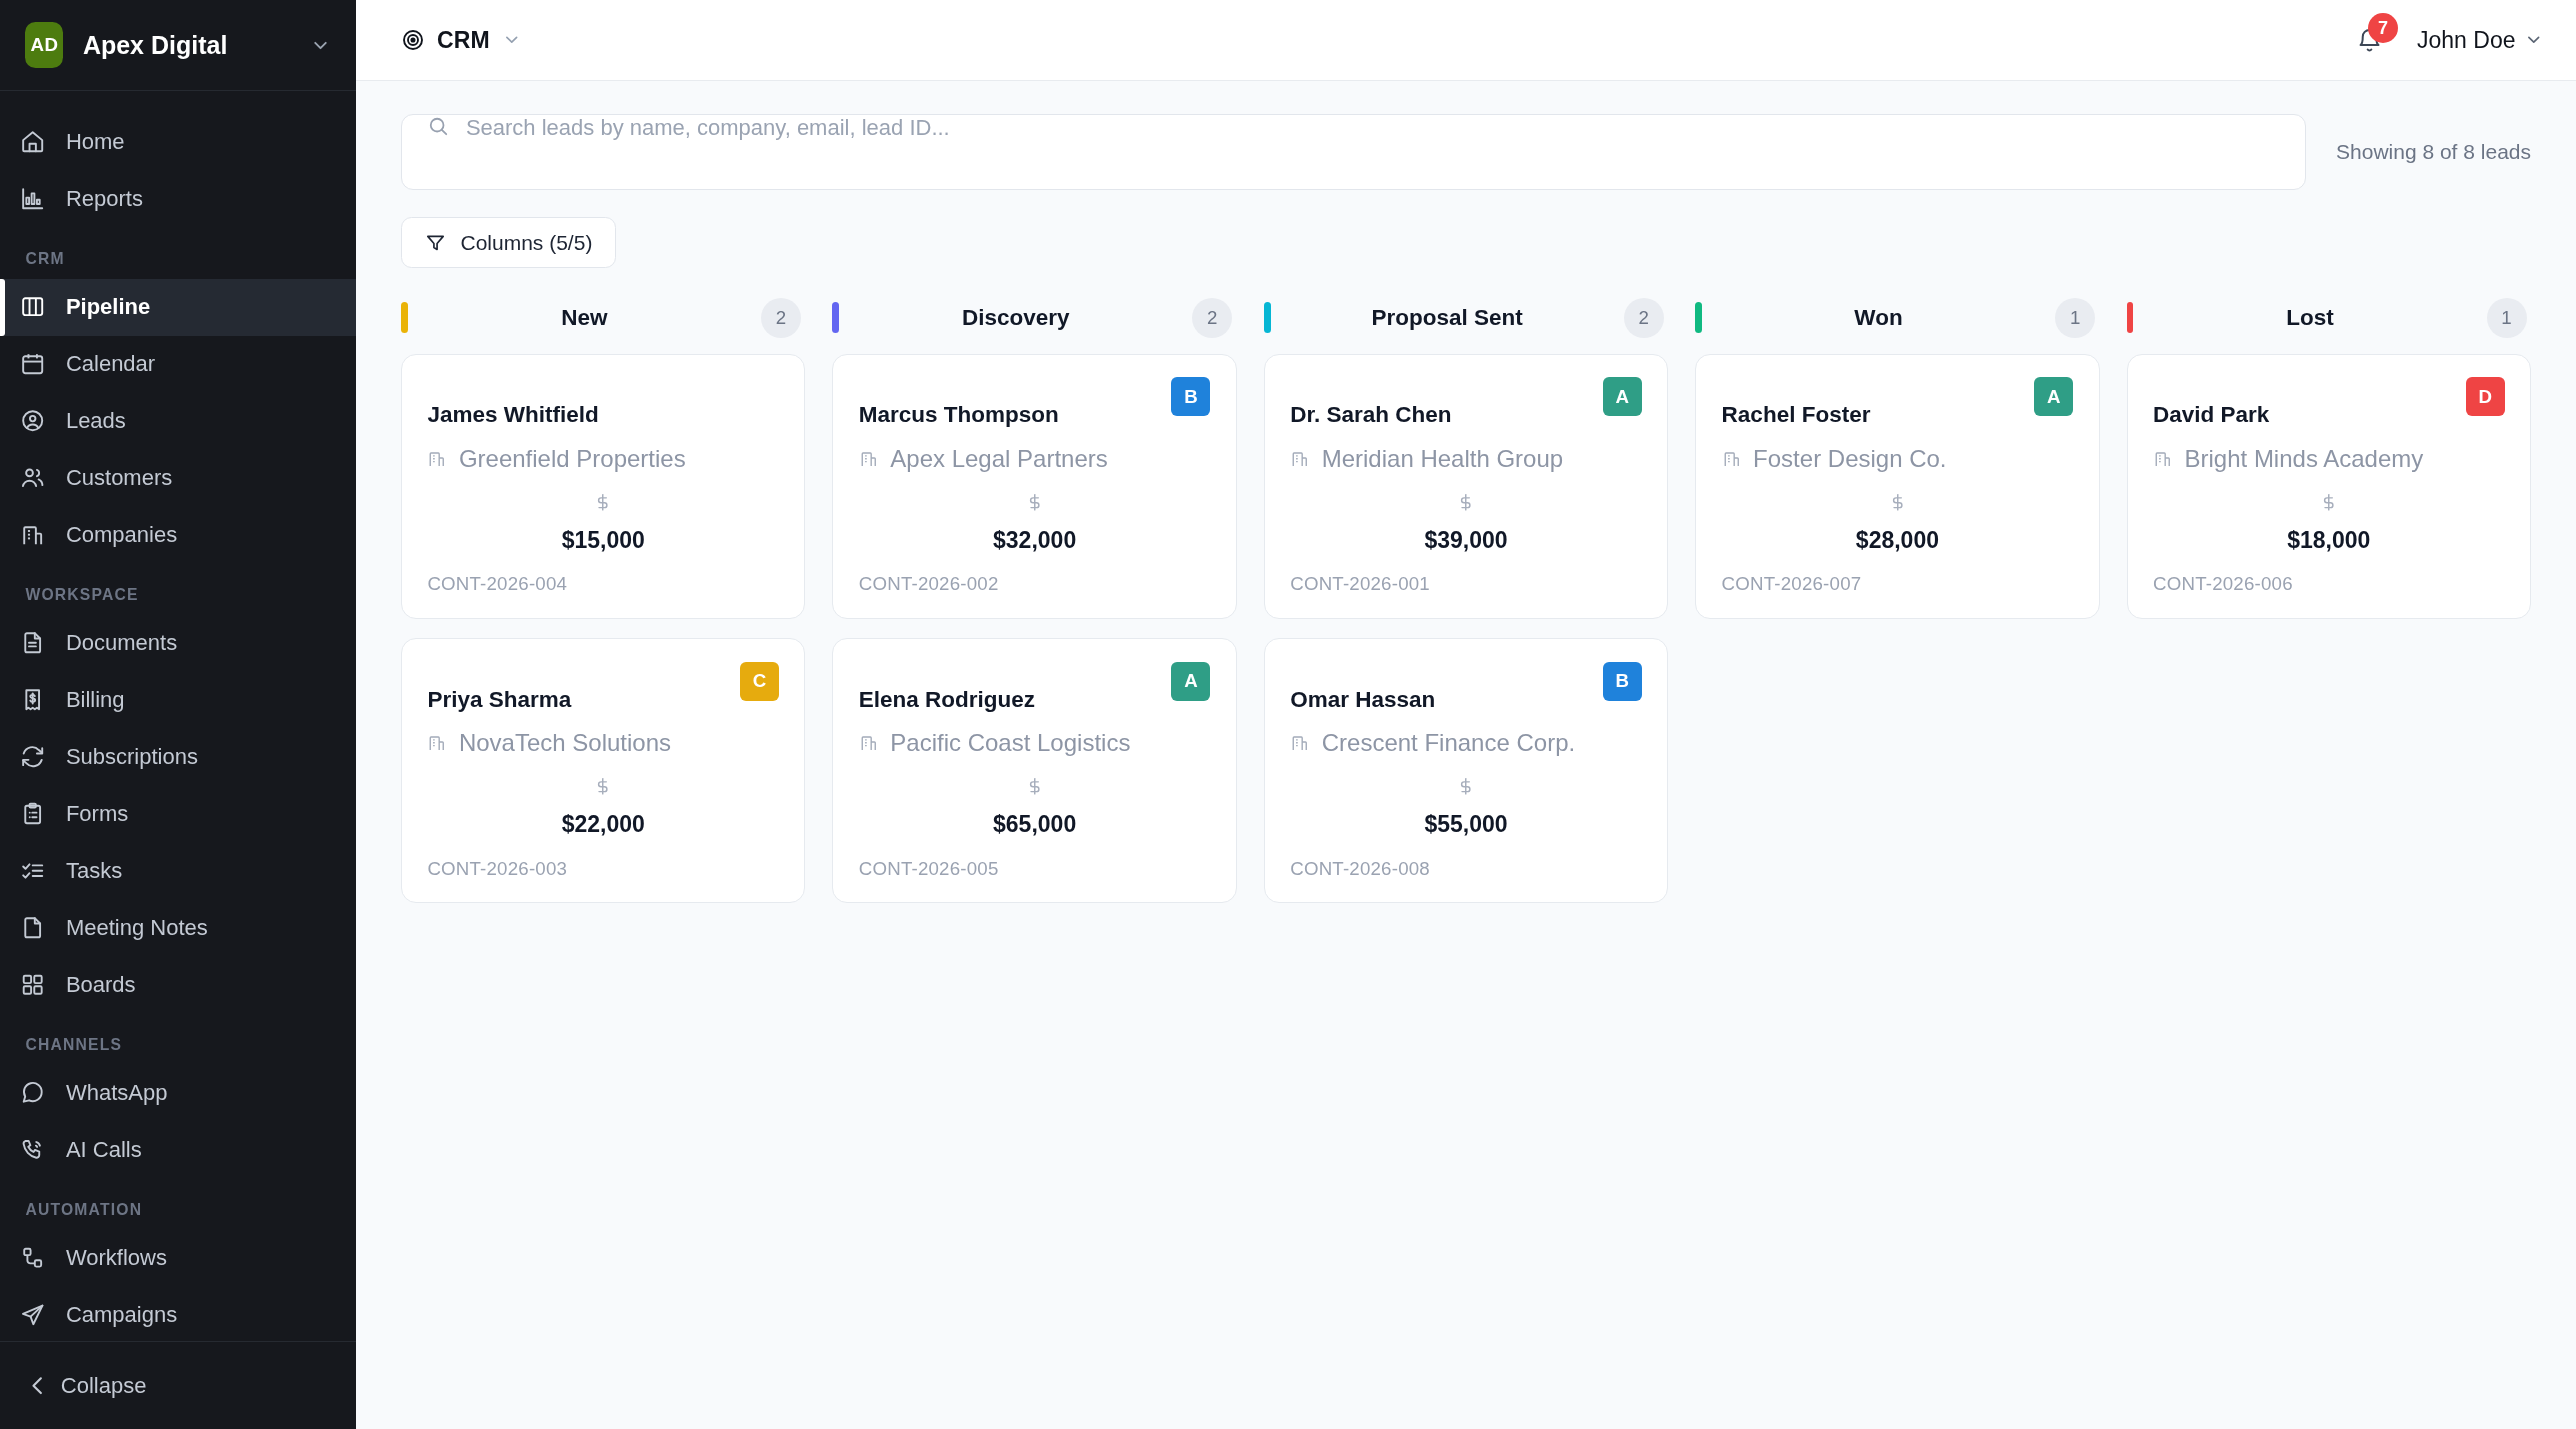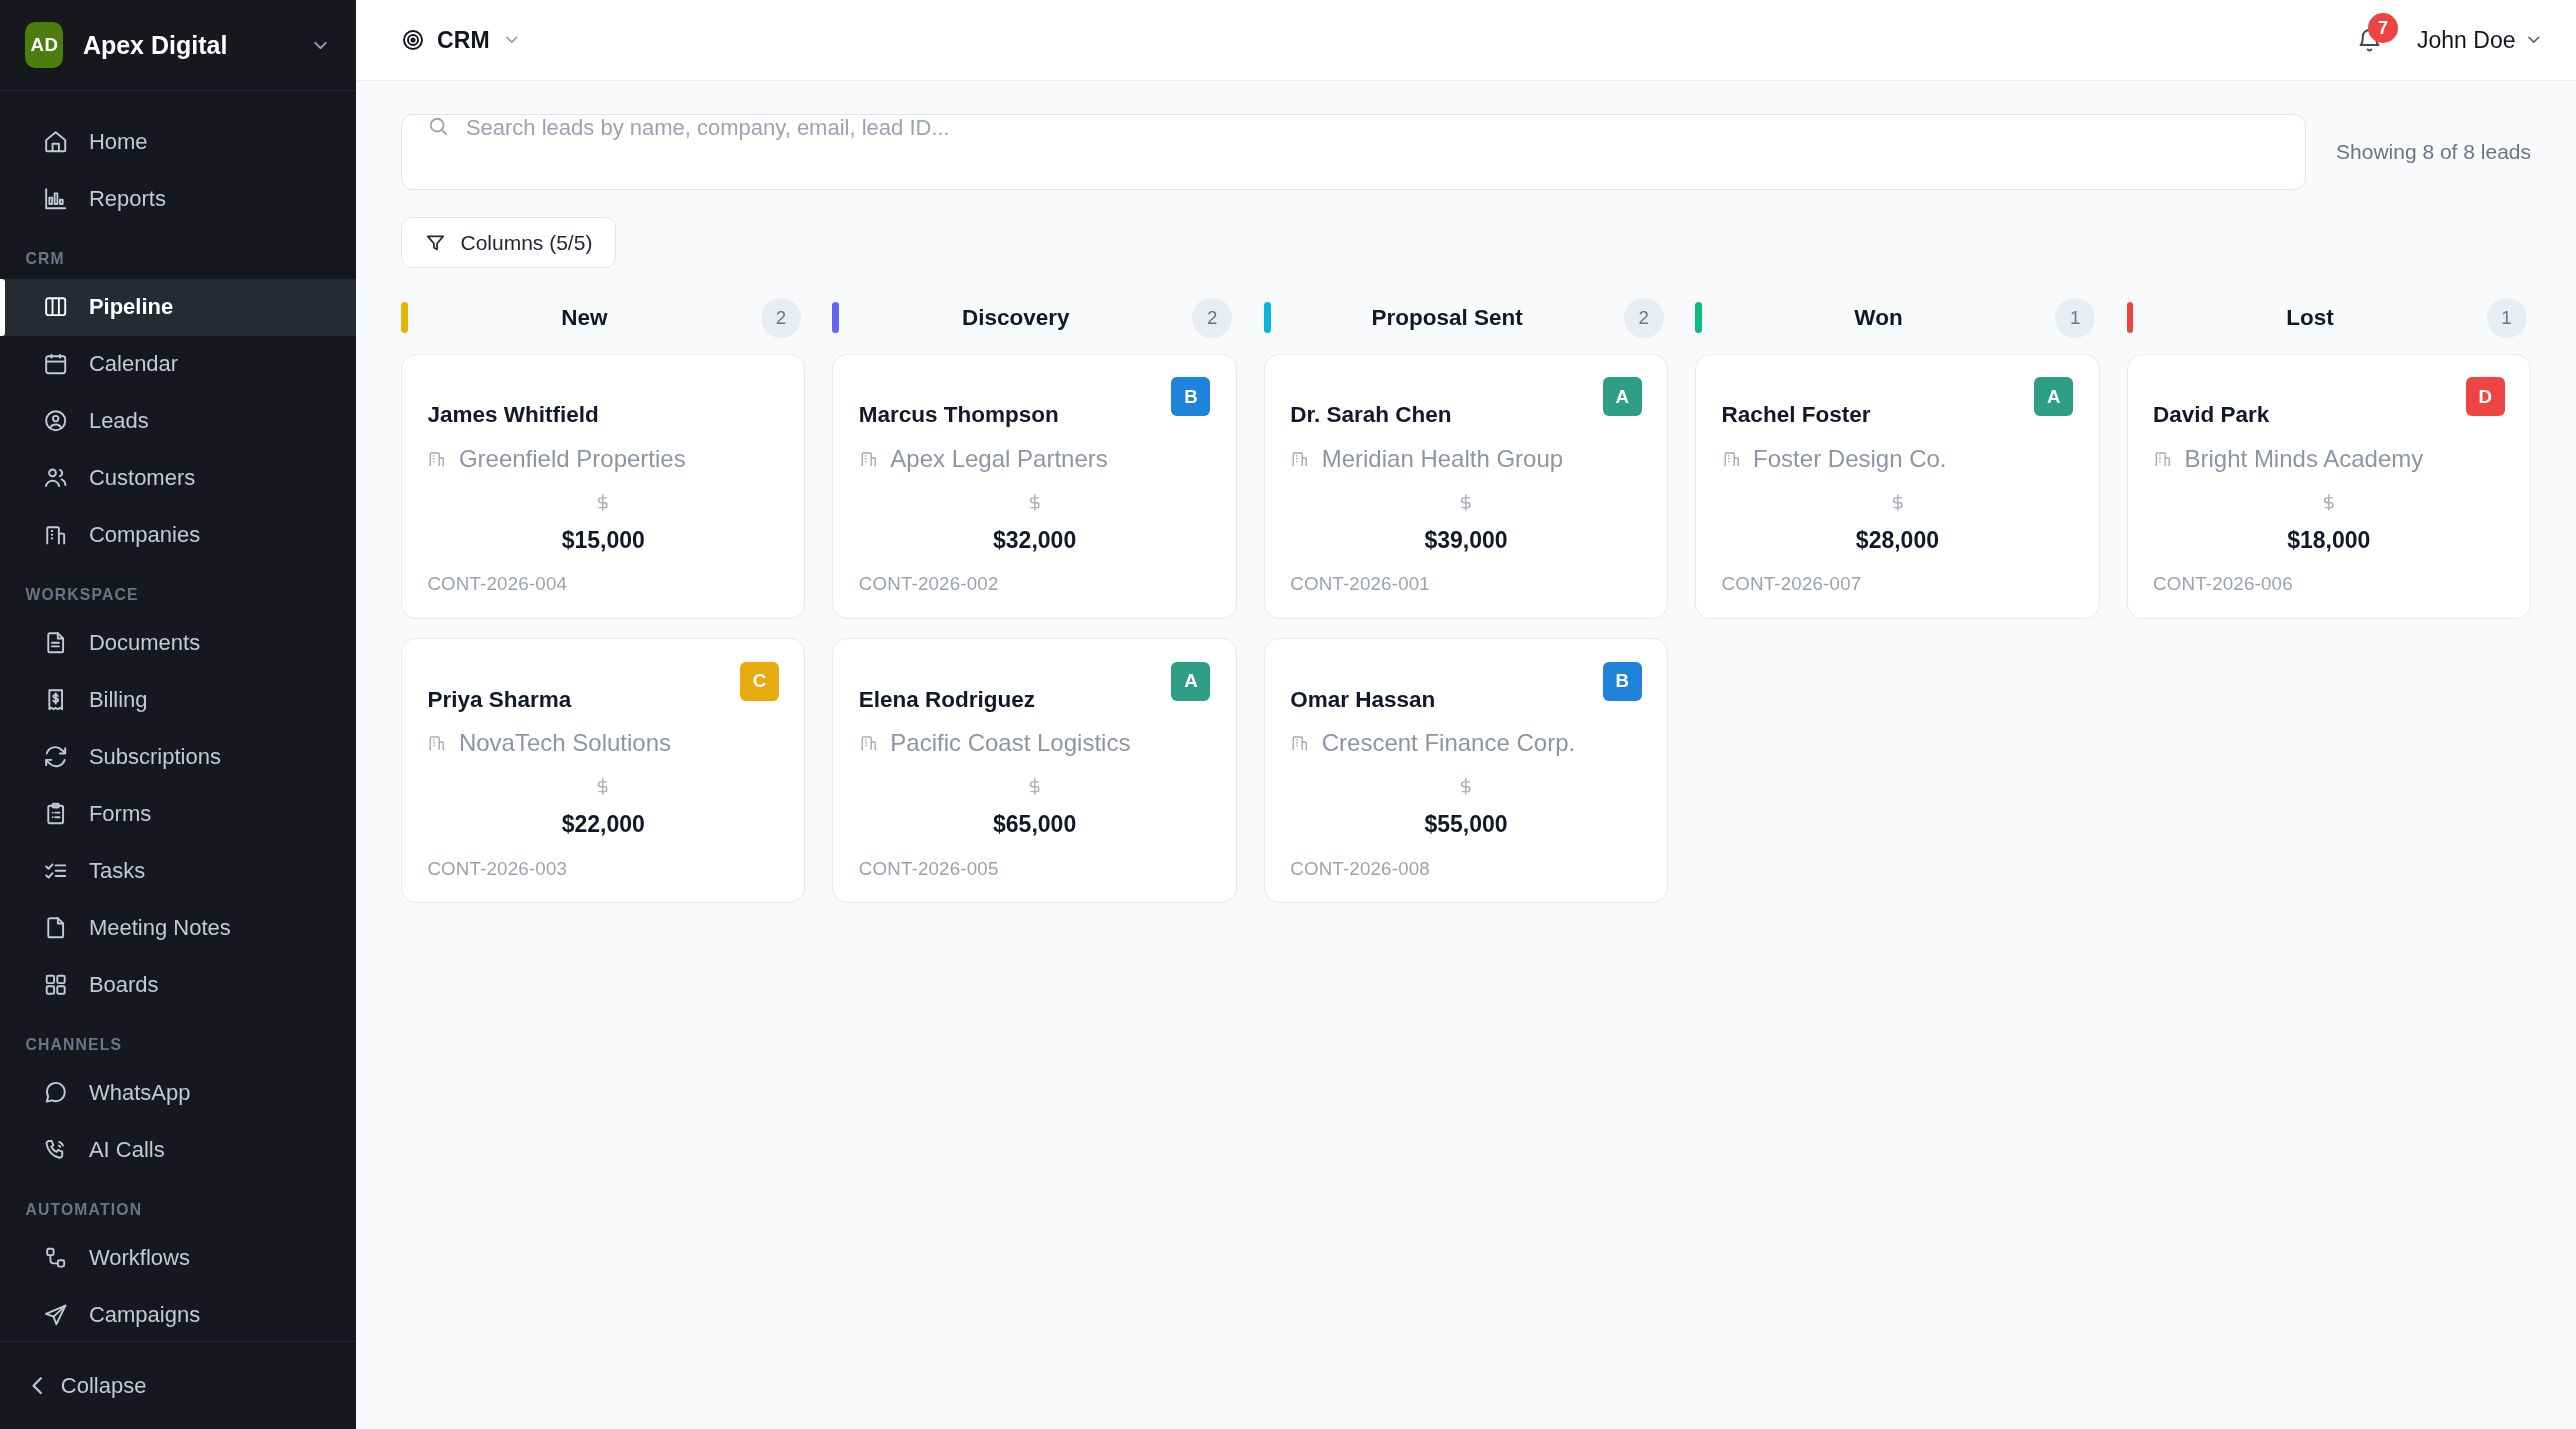--- a/index.html
+++ b/index.html
@@ -62,21 +62,21 @@
     font-weight:bold;
     letter-spacing:1.2px;
     padding:22.5px 25.4px 10.5px 25.4px;
     text-transform:uppercase;
   }
   .nav-item {
     display:flex;
     align-items:center;
     gap:19.5px;
     height:57px;
-    padding:0 41px;
+    padding:0 18px;
     color:#c4cad4;
     font-size:22px;
     cursor:pointer;
     position:relative;
   }
   .nav-item .nav-ico { width:28.4px; height:28.4px; flex-shrink:0; display:flex; align-items:center; justify-content:center; }
   .nav-item.active {
     background:#252a33;
     color:#ffffff;
     font-weight:bold;

